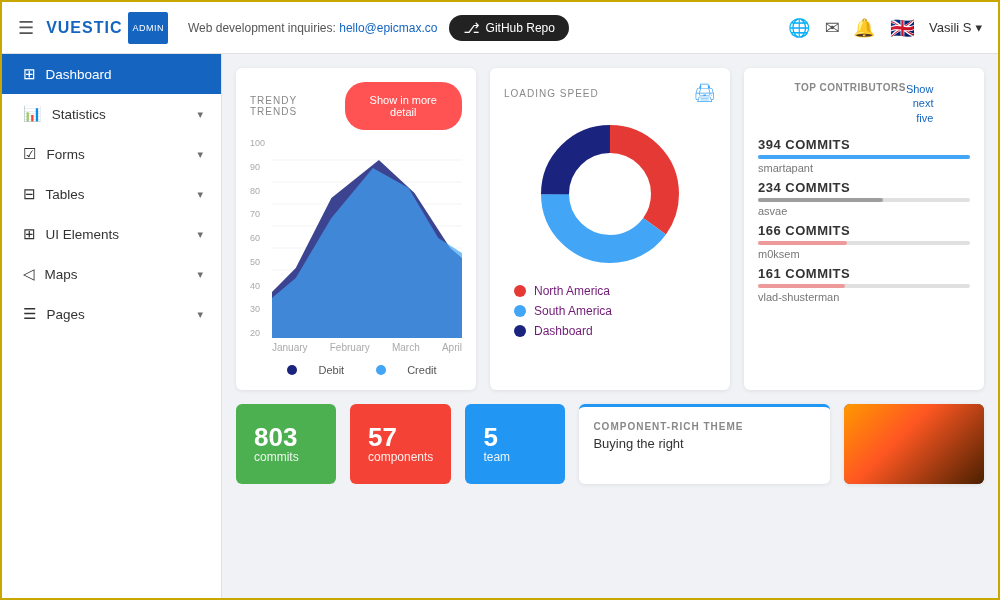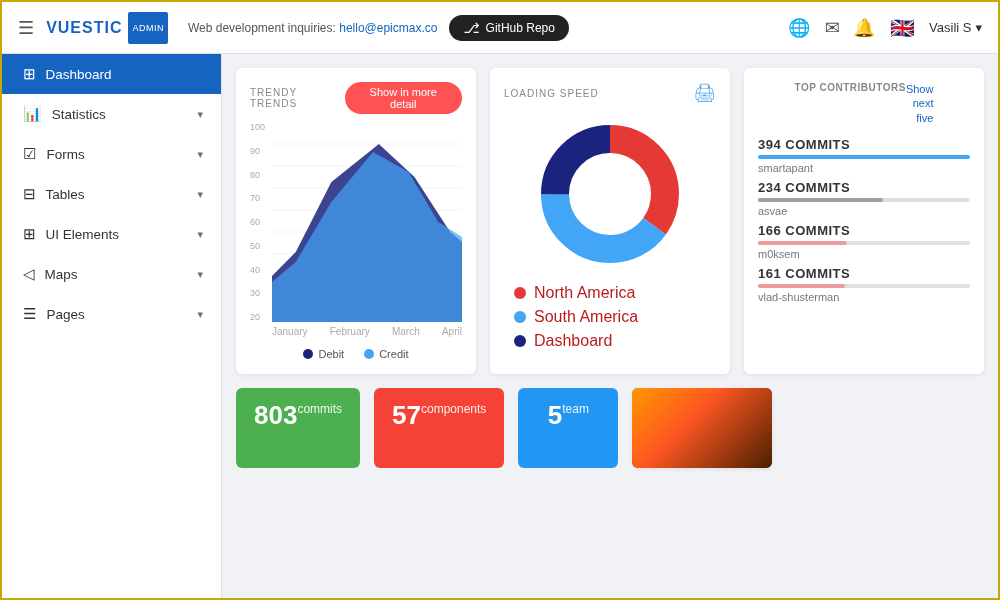--- a/index.html
+++ b/index.html
@@ -144,21 +144,21 @@
       font-weight: 400;
       color: #888;
       letter-spacing: 1px;
       text-transform: uppercase;
     }
     .show-detail-btn {
       background: #ff5252;
       color: #fff;
       border: none;
       border-radius: 20px;
-      padding: 4px 12px;
+      padding: 12px 12px;
       font-size: 11px;
       cursor: pointer;
       font-weight: 500;
     }
 
     
     .chart-area {
       position: relative;
       height: 220px;
     }
@@ -170,21 +170,22 @@
       display: flex;
       justify-content: center;
       gap: 20px;
       margin-top: 6px;
       font-size: 11px;
       color: #555;
     }
     .legend-item {
       display: flex;
       align-items: center;
-      gap: 5px;
+      gap: 21px;
+      margin-left: 12px;
     }
     .legend-dot {
       width: 10px;
       height: 10px;
       border-radius: 50%;
     }
 
     
     .loading-card {
       grid-column: 2 / 3;
@@ -205,22 +206,22 @@
       display: flex;
       flex-direction: column;
       gap: 6px;
       padding: 0 10px;
       margin-top: 8px;
     }
     .legend-item-v {
       display: flex;
       align-items: center;
       gap: 8px;
-      font-size: 16px;
-      color: #b91c1c;
+      font-size: 12px;
+      color: #701a75;
     }
     .legend-dot-v {
       width: 12px;
       height: 12px;
       border-radius: 50%;
       flex-shrink: 0;
     }
 
     
     .contributors-card {
@@ -278,21 +279,21 @@
       display: flex;
       gap: 14px;
       height: 80px;
     }
     .stat-box {
       border-radius: 6px;
       padding: 14px 18px;
       color: #fff;
       min-width: 100px;
       display: flex;
-      flex-direction: row;
+      flex-direction: column;
       justify-content: center;
     }
     .stat-box .stat-num {
       font-size: 26px;
       font-weight: 700;
       line-height: 1;
     }
     .stat-box .stat-label {
       font-size: 12px;
       opacity: 0.9;
@@ -559,19 +560,23 @@
         <span class="stat-label">commits</span>
       </div>
       <div class="stat-box stat-red">
         <span class="stat-num">57</span>
         <span class="stat-label">components</span>
       </div>
       <div class="stat-box stat-blue">
         <span class="stat-num">5</span>
         <span class="stat-label">team</span>
       </div>
+      <div class="theme-card">
+        <div class="theme-card-title">COMPONENT-RICH THEME</div>
+        <div class="theme-card-text">Buying the right</div>
+      </div>
       <div class="image-card">
         <div class="image-card-gradient"></div>
       </div>
     </div>
 
   </div>
 </div>
 
 </body></html>

